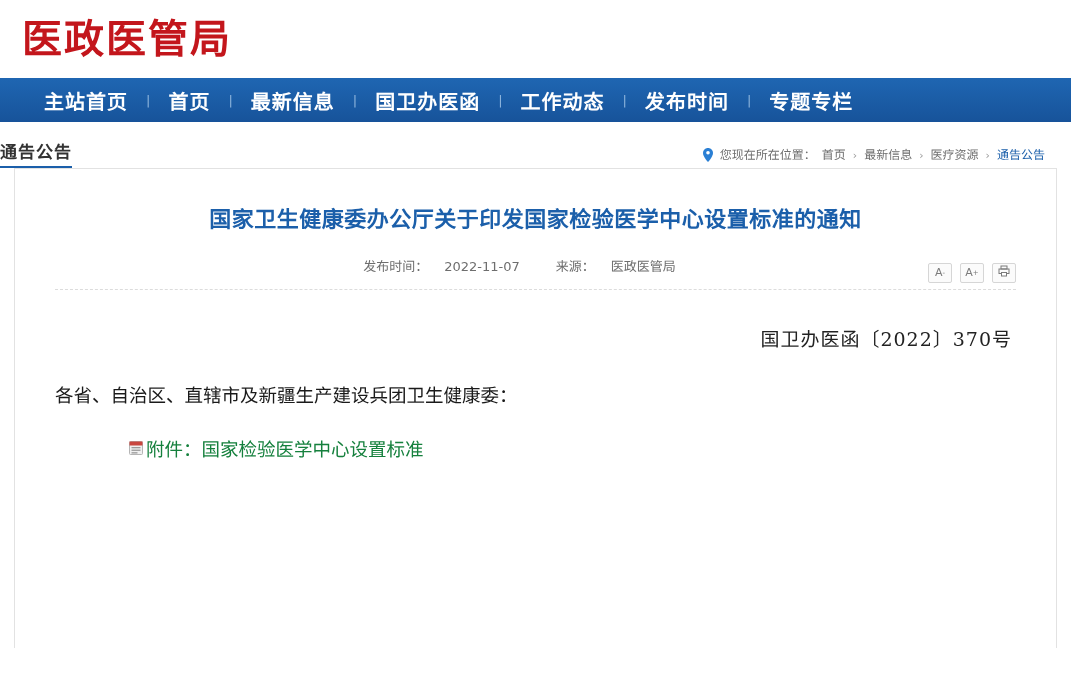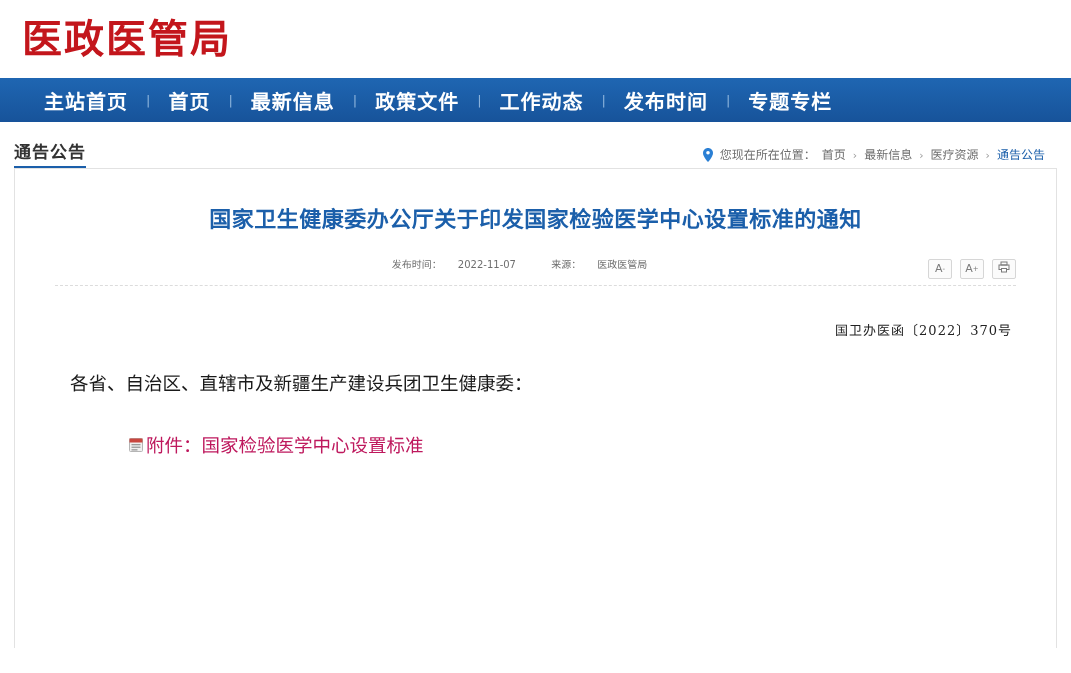--- a/index.html
+++ b/index.html
@@ -58,21 +58,21 @@
     font-size: 13px;
     font-family: "DejaVu Sans", sans-serif;
   }
 
   
   .channel-row {
     height: 46px;
     display: flex;
     align-items: flex-end;
     justify-content: space-between;
-    padding: 0 26px 0 14px;
+    padding: 0 26px 0 0;
     box-sizing: border-box;
     background: #fff;
   }
   .channel-title {
     font-family: "DejaVu Sans", sans-serif;
     font-size: 17px;
     font-weight: bold;
     color: #333333;
     border-bottom: 2px solid #1b5faa;
     padding-bottom: 3px;
@@ -129,21 +129,21 @@
     line-height: 1.4;
   }
   .meta-row {
     position: relative;
     text-align: center;
     margin-top: 20px;
     padding-bottom: 14px;
     border-bottom: 1px dashed #dcdcdc;
   }
   .meta-text {
-    font-size: 10px;
+    font-size: 13px;
     color: #6e6e6e;
     font-family: "DejaVu Sans", sans-serif;
   }
   .meta-text span { margin-right: 16px; }
   .tools {
     position: absolute;
     right: 0;
     bottom: 6px;
     display: flex;
     gap: 8px;
@@ -162,42 +162,42 @@
     font-family: "DejaVu Sans", sans-serif;
     cursor: pointer;
     box-sizing: border-box;
   }
   .tool-btn sup { font-size: 7px; }
 
   
   .doc-number {
     text-align: right;
     font-family: "DejaVu Serif", serif;
-    font-size: 13px;
+    font-size: 19px;
     color: #222;
     margin-top: 34px;
     padding-right: 4px;
     letter-spacing: 1px;
   }
   .doc-body {
     font-family: "DejaVu Serif", serif;
     font-size: 18.5px;
     color: #1a1a1a;
     line-height: 1.85;
     margin-top: 28px;
     text-align: justify;
     text-justify: inter-ideograph;
   }
-  .doc-body p { margin: 15px; }
+  .doc-body p { margin: 0; }
   .doc-body p.indent { text-indent: 2em; }
   .attachment {
-    font-family: Liberation Sans, sans-serif;
+    font-family: Liberation Serif, serif;
     font-size: 18.5px;
-    color: #be185d;
-    margin-top: 30px;
+    color: #15803d;
+    margin-top: 22px;
     text-indent: 2em;
     display: flex;
     align-items: center;
   }
   .attach-icon {
     display: inline-block;
     width: 16px;
     height: 16px;
     margin-left: 36px;
     margin-right: 2px;
@@ -212,21 +212,21 @@
   <div class="site-logo">医政医管局</div>
 </div>
 
 <div class="navbar">
   <div class="nav-item">主站首页</div>
   <div class="nav-sep">|</div>
   <div class="nav-item">首页</div>
   <div class="nav-sep">|</div>
   <div class="nav-item">最新信息</div>
   <div class="nav-sep">|</div>
-  <div class="nav-item">政策文件</div>
+  <div class="nav-item">国卫办医函</div>
   <div class="nav-sep">|</div>
   <div class="nav-item">工作动态</div>
   <div class="nav-sep">|</div>
   <div class="nav-item">发布时间</div>
   <div class="nav-sep">|</div>
   <div class="nav-item">专题专栏</div>
 </div>
 
 <div class="channel-row">
   <div class="channel-title">通告公告</div>

